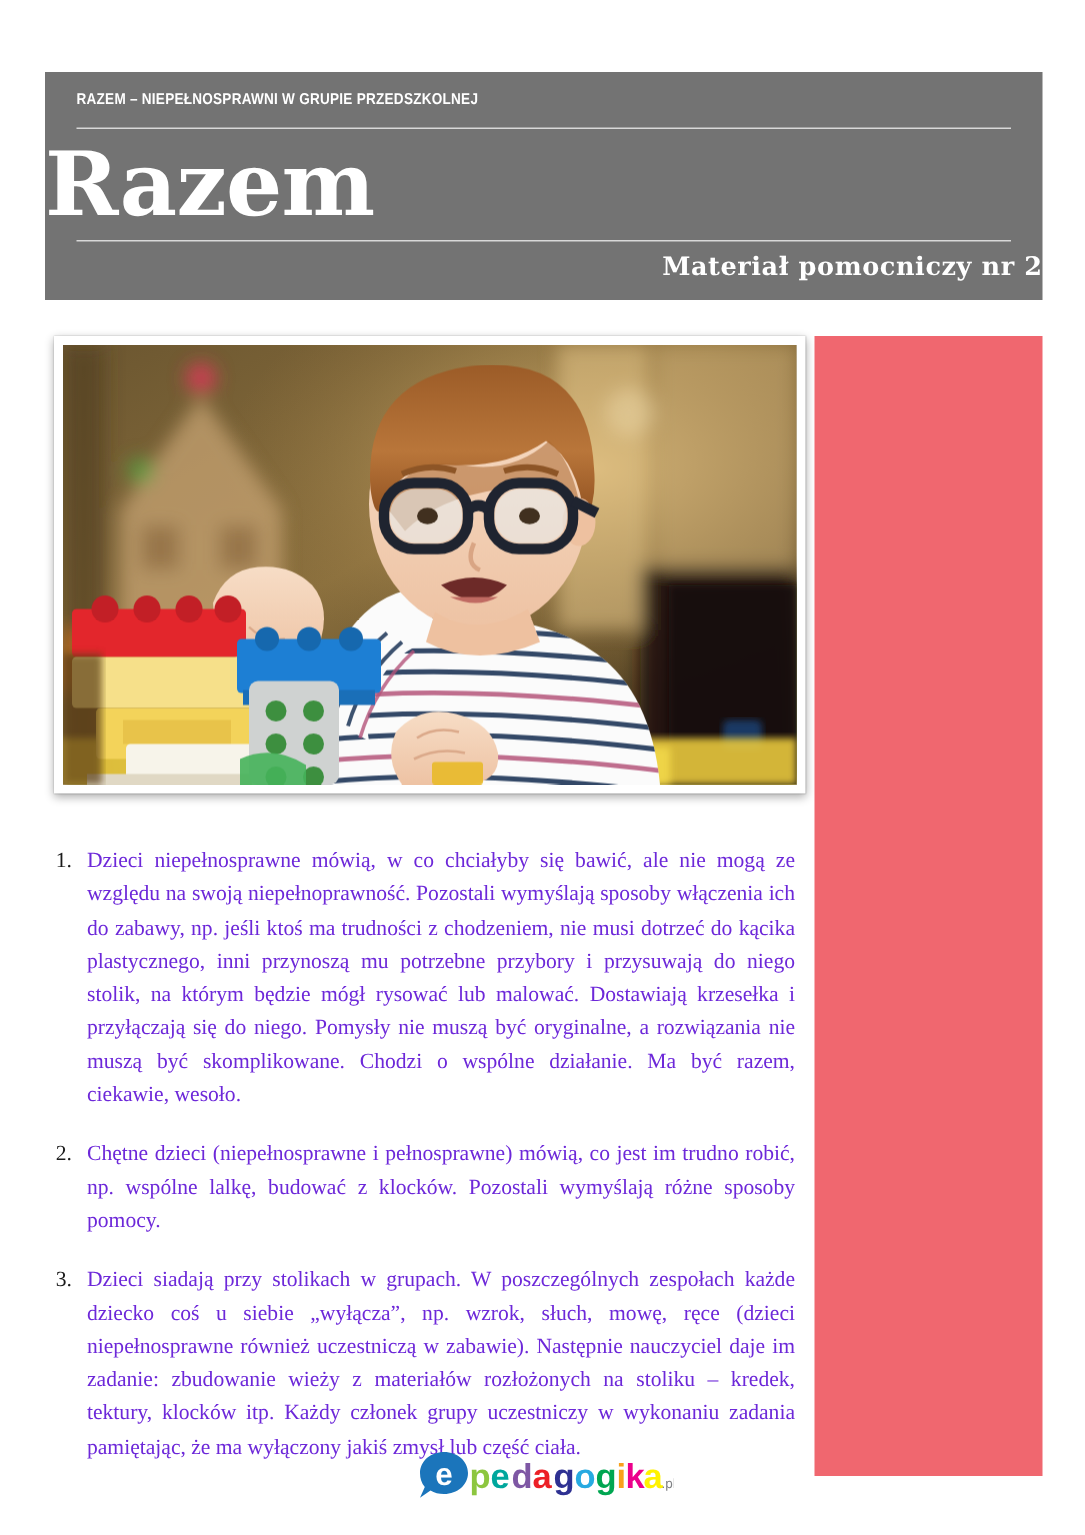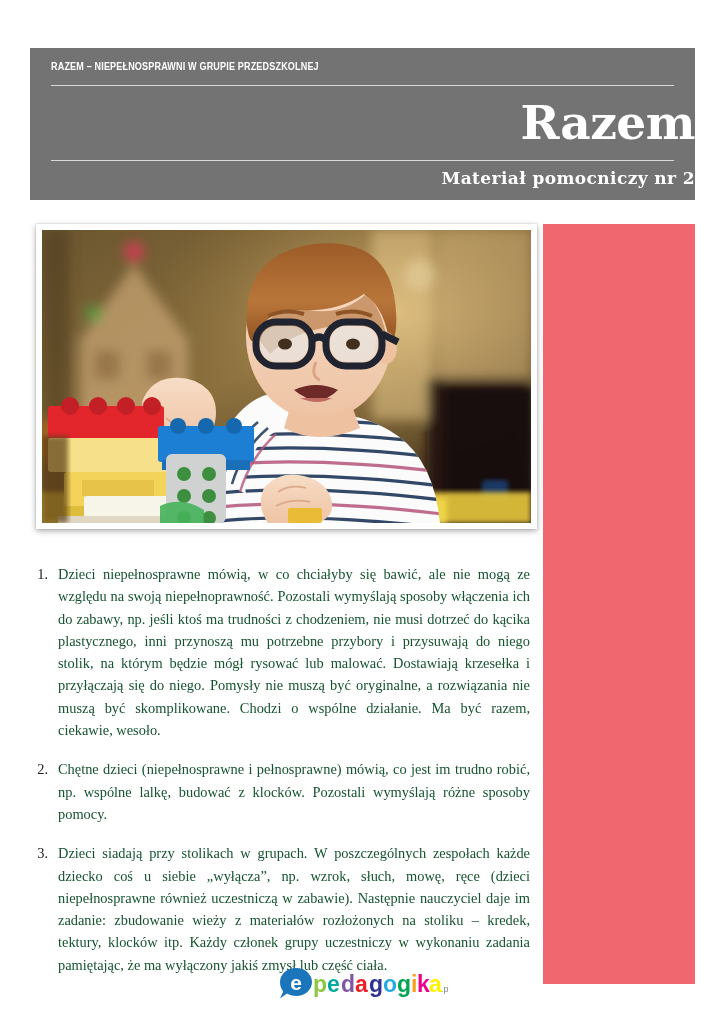--- a/index.html
+++ b/index.html
@@ -54,25 +54,25 @@
     background: rgba(255,255,255,0.72);
   }
   .header-rule.top { top: 37px; }
   .header-rule.bottom { top: 112px; }
 
   .header-title {
     position: absolute;
     left: 0;
     top: 42px;
     width: 665px;
-    text-align: right;
+    text-align: left;
     color: #ffffff;
     font-family: "DejaVu Serif", "Liberation Serif", serif;
     font-weight: bold;
-    font-size: 47px;
+    font-size: 59px;
     line-height: 66px;
     letter-spacing: -0.5px;
   }
   .header-subtitle {
     position: absolute;
     left: 0;
     top: 120px;
     width: 665px;
     text-align: right;
     color: #ffffff;
@@ -136,21 +136,21 @@
     font-size: 14.4px;
     line-height: 22.3px;
     color: #1a1a1a;
   }
   .item-text {
     flex: 1 1 auto;
     text-align: justify;
     text-justify: inter-word;
     font-size: 14.4px;
     line-height: 22.3px;
-    color: #14532d;
+    color: #6d28d9;
     hyphens: none;
   }
 
   
   .logo {
     position: absolute;
     left: 279px;
     top: 967px;
     width: 170px;
     height: 34px;

